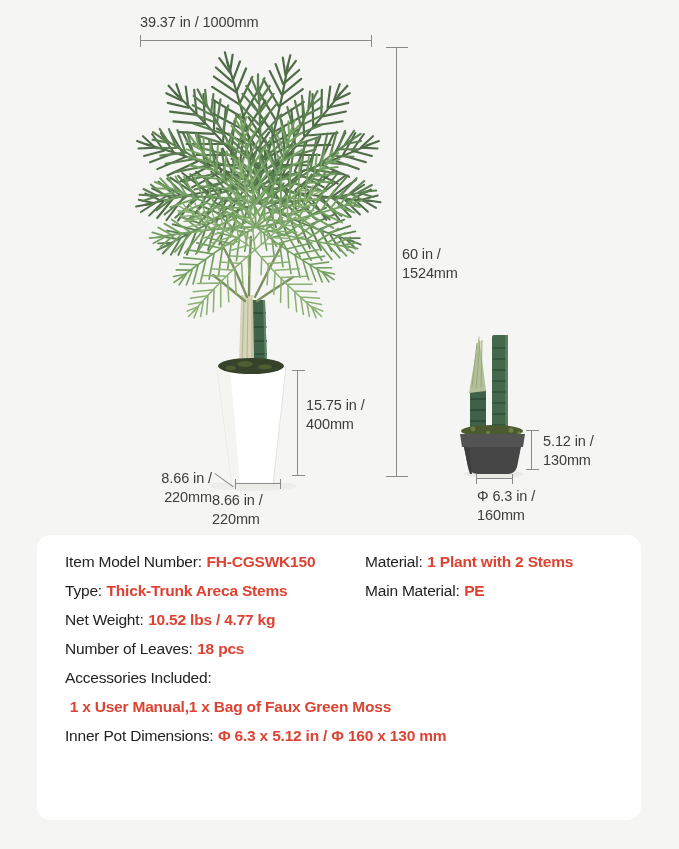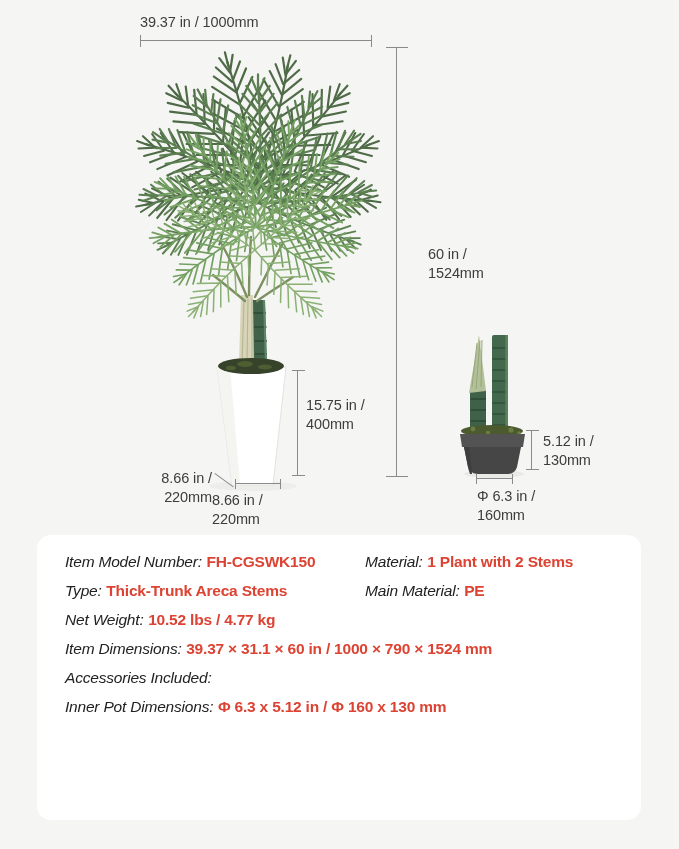--- a/index.html
+++ b/index.html
@@ -24,21 +24,21 @@
   .dimlabel{position:absolute;font-size:14.5px;line-height:1.32;color:var(--dimtext);
     letter-spacing:-0.1px;}
   .center{text-align:left;} .right{text-align:right;}
 
   
   .spec-card{position:absolute;left:37px;top:535px;width:604px;height:285px;
     background:var(--cardbg);border-radius:14px;padding:12px 26px 10px 28px;}
   .spec-grid{display:grid;grid-template-columns:300px 1fr;}
   .spec-cell,.spec-row{height:29px;line-height:29px;font-size:15.5px;color:var(--text);
     letter-spacing:-0.2px;white-space:nowrap;}
-  .spec-label{margin-right:0.30em;font-style:italic;}
+  .spec-label{margin-right:0.30em;}
   .spec-value{color:var(--accent);font-weight:700;text-align:right;}
 
   svg{position:absolute;display:block;}
 </style>
 </head>
 <body>
 
 <div class="page">
 
   <svg style="left:95px;top:45px" width="330" height="455" viewBox="0 0 330 455">
@@ -144,21 +144,21 @@
   <div class="dimh" style="left:140px;top:40px;width:232px;--tick:12px"></div>
   <div class="dimv" style="left:396px;top:47px;height:430px;--tick:22px"></div>
   <div class="dimv" style="left:297px;top:370px;height:106px;--tick:13px"></div>
   <div class="dimh" style="left:235px;top:483px;width:46px;--tick:10px"></div>
   <div class="leader" style="left:215px;top:473px;width:23px;transform:rotate(36deg)"></div>
   <div class="dimv" style="left:531px;top:430px;height:40px;--tick:13px"></div>
   <div class="dimh" style="left:476px;top:478px;width:37px;--tick:10px"></div>
 
   <div class="dimlabel center" style="left:140px;top:13px;width:233px">39.37 in / 1000mm</div>
 
-  <div class="dimlabel" style="left:428px;top:245px">
+  <div class="dimlabel" style="left:402px;top:245px">
     <div>60 in /</div>
     <div>1524mm</div>
   </div>
 
   <div class="dimlabel" style="left:306px;top:396px">
     <div>15.75 in /</div>
     <div>400mm</div>
   </div>
 
   <div class="dimlabel right" style="left:150px;top:469px;width:62px">
@@ -193,23 +193,26 @@
         <span class="spec-label">Type:</span><span class="spec-value">Thick-Trunk Areca Stems</span>
       </div>
       <div class="spec-cell">
         <span class="spec-label">Main Material:</span><span class="spec-value">PE</span>
       </div>
       <div class="spec-cell">
         <span class="spec-label">Net Weight:</span><span class="spec-value">10.52 lbs / 4.77 kg</span>
       </div>
     </div>
     <div class="spec-row">
-      <span class="spec-label">Item Dimensions:</span><span class="spec-value">39.37 × 31.1 × 60 in / 1000 × 790 × 1524 mm</span>
+      <span class="spec-label">Number of Leaves:</span><span class="spec-value">18 pcs</span>
     </div>
     <div class="spec-row">
       <span class="spec-label">Accessories Included:</span><span class="spec-value"></span>
     </div>
     <div class="spec-row">
+      <span class="spec-label"></span><span class="spec-value">1 x User Manual,1 x Bag of Faux Green Moss</span>
+    </div>
+    <div class="spec-row">
       <span class="spec-label">Inner Pot Dimensions:</span><span class="spec-value">Φ 6.3 x 5.12 in / Φ 160 x 130 mm</span>
     </div>
   </div>
 
 </div>
 
 </body></html>

